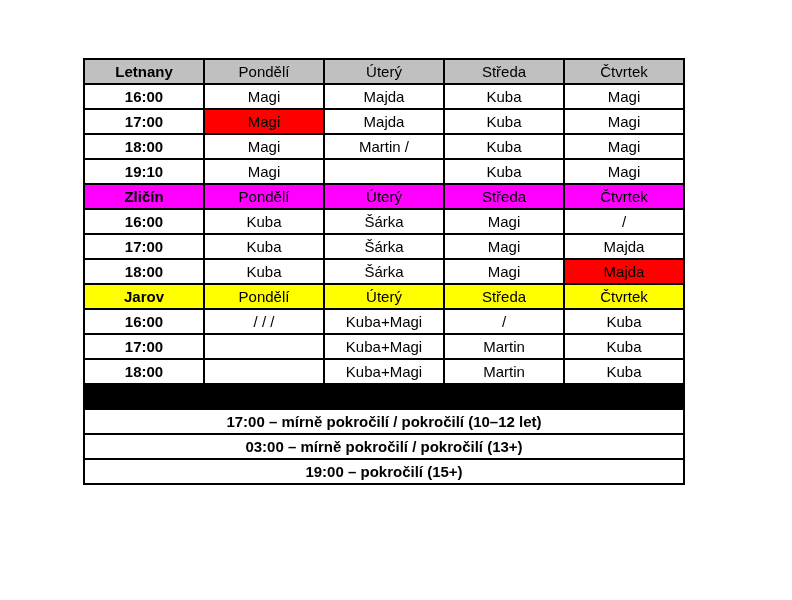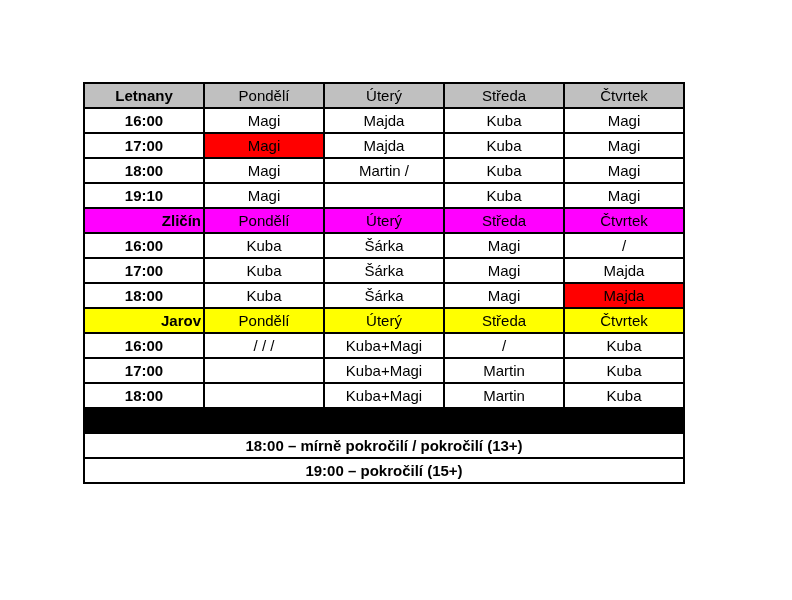--- a/index.html
+++ b/index.html
@@ -11,21 +11,20 @@
     font-family: "Liberation Sans", sans-serif;
   }
   .doc {
     position: absolute;
     left: 83px;
     top: 58px;
   }
   table.sched {
     border-collapse: collapse;
     table-layout: fixed;
-    margin-top: 24px;
   }
   table.sched col { width: 120px; }
   table.sched td {
     border: 2px solid #000000;
     height: 25px;
     box-sizing: border-box;
     text-align: center;
     vertical-align: middle;
     font-size: 15px;
     line-height: 1.05;
@@ -96,21 +95,21 @@
           <td>Magi</td>
         </tr>
         <tr>
           <td class="bold">19:10</td>
           <td>Magi</td>
           <td></td>
           <td class="va-t">Kuba</td>
           <td class="va-t">Magi</td>
         </tr>
         <tr>
-          <td class="bold" style="background: rgb(255, 0, 255); text-align: right;">Zličín</td>
+          <td class="bold" style="background: rgb(255, 0, 255);">Zličín</td>
           <td style="background: rgb(255, 0, 255);">Pondělí</td>
           <td class="va-t" style="background: rgb(255, 0, 255);">Úterý</td>
           <td class="va-b" style="background: rgb(255, 0, 255);">Středa</td>
           <td class="va-t" style="background: rgb(255, 0, 255);">Čtvrtek</td>
         </tr>
         <tr>
           <td class="bold">16:00</td>
           <td>Kuba</td>
           <td class="va-t">Šárka</td>
           <td class="va-b">Magi</td>
@@ -124,21 +123,21 @@
           <td>Majda</td>
         </tr>
         <tr>
           <td class="bold">18:00</td>
           <td class="va-t">Kuba</td>
           <td class="va-t">Šárka</td>
           <td class="va-b">Magi</td>
           <td style="background: rgb(255, 0, 0);">Majda</td>
         </tr>
         <tr>
-          <td class="bold" style="background: rgb(255, 255, 0); text-align: right;">Jarov</td>
+          <td class="bold" style="background: rgb(255, 255, 0);">Jarov</td>
           <td class="va-t" style="background: rgb(255, 255, 0);">Pondělí</td>
           <td class="va-t" style="background: rgb(255, 255, 0);">Úterý</td>
           <td class="va-b" style="background: rgb(255, 255, 0);">Středa</td>
           <td class="va-t" style="background: rgb(255, 255, 0);">Čtvrtek</td>
         </tr>
         <tr>
           <td class="bold">16:00</td>
           <td class="va-t">/ / /</td>
           <td>Kuba+Magi</td>
           <td class="va-b">/</td>
@@ -155,20 +154,23 @@
           <td class="bold">18:00</td>
           <td></td>
           <td>Kuba+Magi</td>
           <td class="va-b">Martin</td>
           <td class="va-t">Kuba</td>
         </tr>
         <tr>
           <td colspan="5" class="sep" style="background: rgb(0, 0, 0);"></td>
         </tr>
         <tr>
-          <td colspan="5" class="legend-item">18:00 – mírně pokročilí / pokročilí (13+)</td>
+          <td colspan="5" class="legend-item">17:00 – mírně pokročilí / pokročilí (10–12 let)</td>
+        </tr>
+        <tr>
+          <td colspan="5" class="legend-item">03:00 – mírně pokročilí / pokročilí (13+)</td>
         </tr>
         <tr>
           <td colspan="5" class="legend-item">19:00 – pokročilí (15+)</td>
         </tr>
       </tbody>
   </table>
 </div>
 
 </body></html>

